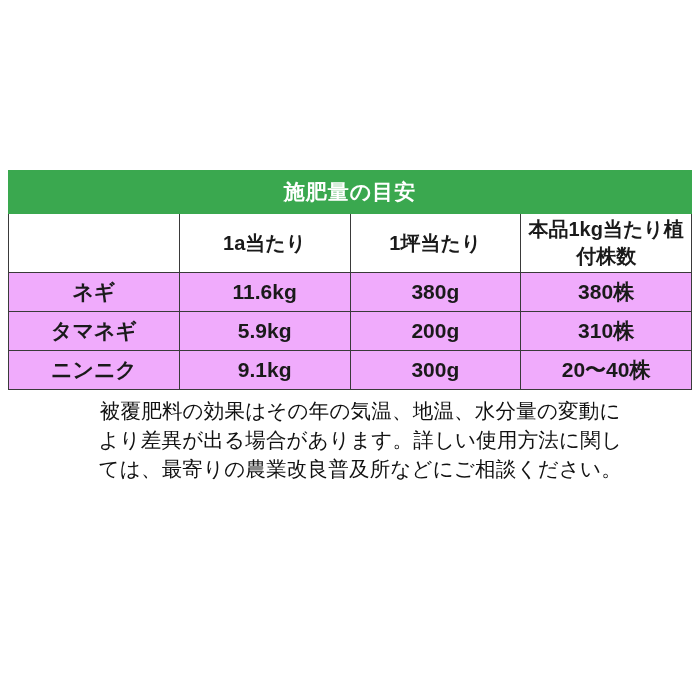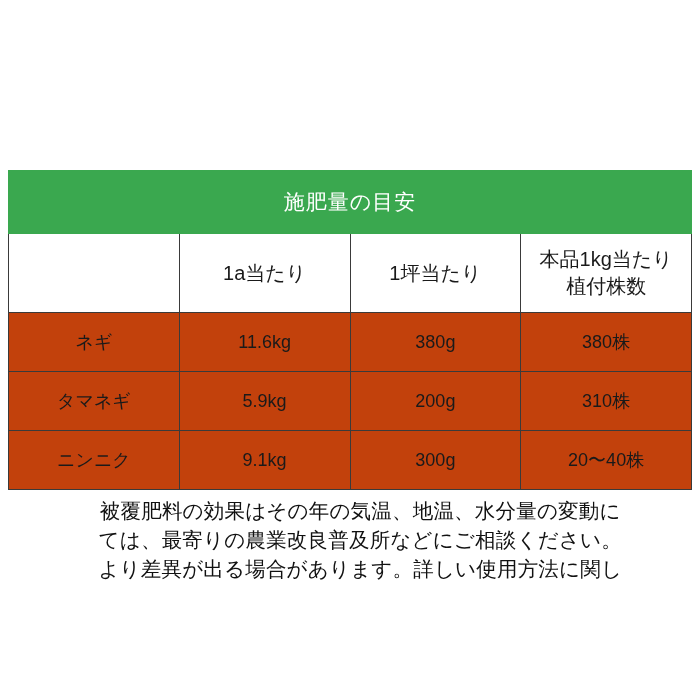--- a/index.html
+++ b/index.html
@@ -29,40 +29,40 @@
   table.fert-table {
     border-collapse: collapse;
     width: 684px;
     table-layout: fixed;
   }
   table.fert-table td,
   table.fert-table th {
     border: 1px solid #3a3a3a;
     text-align: center;
     vertical-align: middle;
-    font-weight: normal;
-    padding: 12px;
+    font-weight: bold;
+    padding: 2px;
   }
   .title-cell {
     background: #3aa84f;
     color: #ffffff;
     font-size: 21px;
     height: 38px;
     letter-spacing: 1px;
     border: 1px solid #3aa84f !important;
   }
   .head-row td {
     height: 34px;
     font-size: 20px;
     background: #ffffff;
   }
   .body-row td {
     height: 34px;
-    font-size: 18px;
-    background: #c2410c;
+    font-size: 21px;
+    background: #f0abfc;
   }
   .col-label { width: 130px; }
   .col-a     { width: 128px; margin-top: 9px; }
   .col-tsubo { width: 128px; }
   .col-kabu  { width: 298px; }
 
   .note {
     margin-top: 6px;
     font-size: 20.5px;
     line-height: 1.42;
@@ -110,18 +110,18 @@
           <td>ニンニク</td>
           <td>9.1kg</td>
           <td>300g</td>
           <td>20〜40株</td>
         </tr>
       </tbody>
     </table>
 
     <div class="note">
       <p class="indent">被覆肥料の効果はその年の気温、地温、水分量の変動に</p>
+      <p class="indent">より差異が出る場合があります。詳しい使用方法に関し</p>
       <p class="indent">ては、最寄りの農業改良普及所などにご相談ください。</p>
-      <p class="indent">より差異が出る場合があります。詳しい使用方法に関し</p>
     </div>
 
   </div>
 </div>
 
 </body></html>

